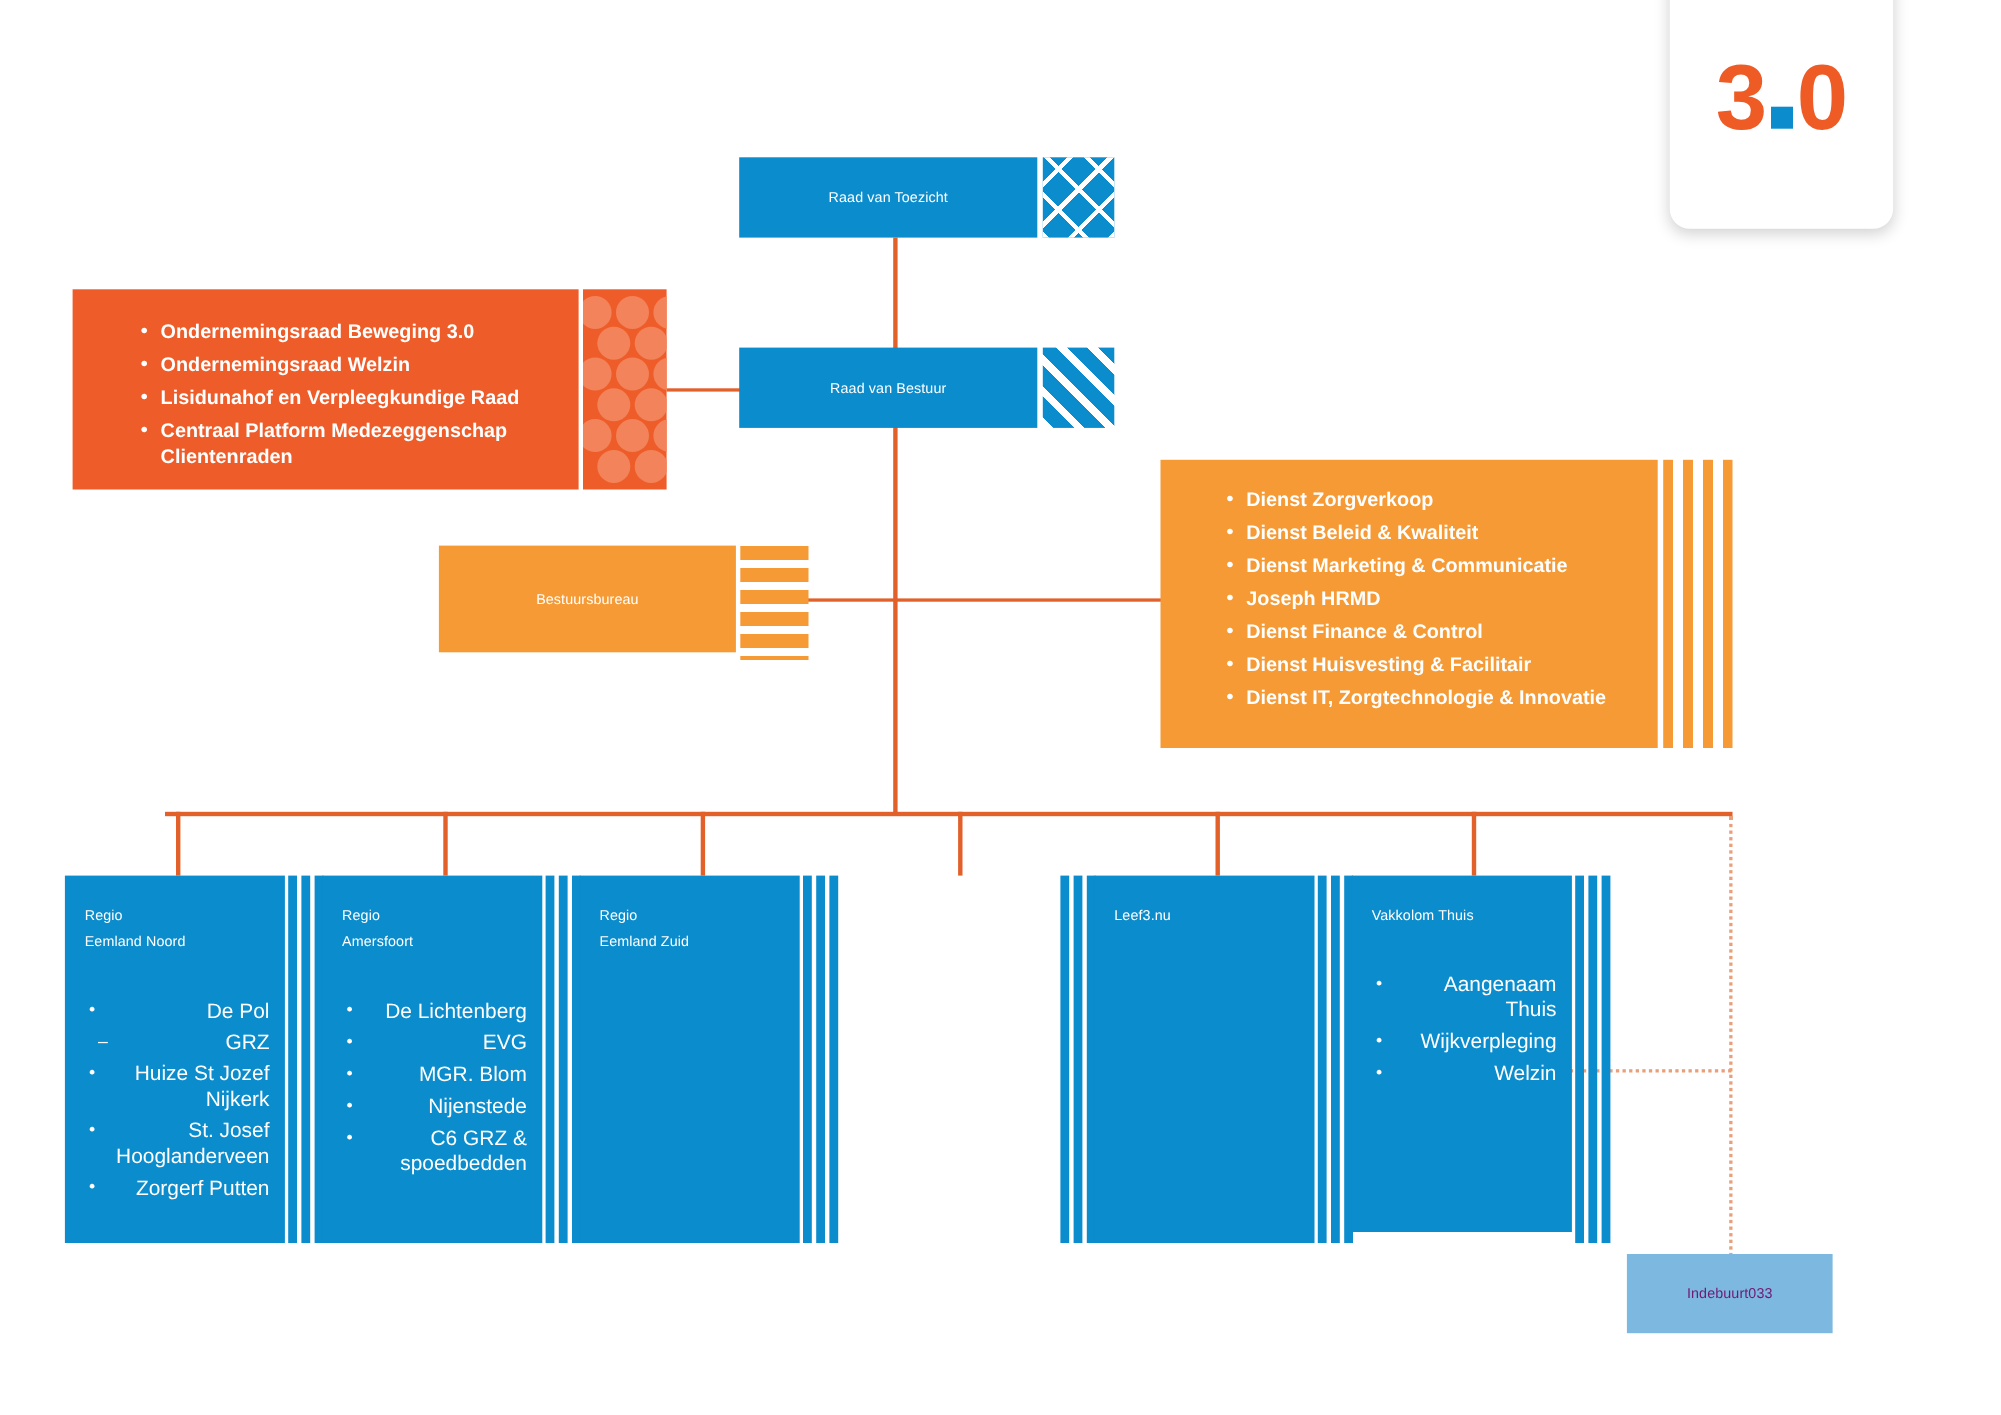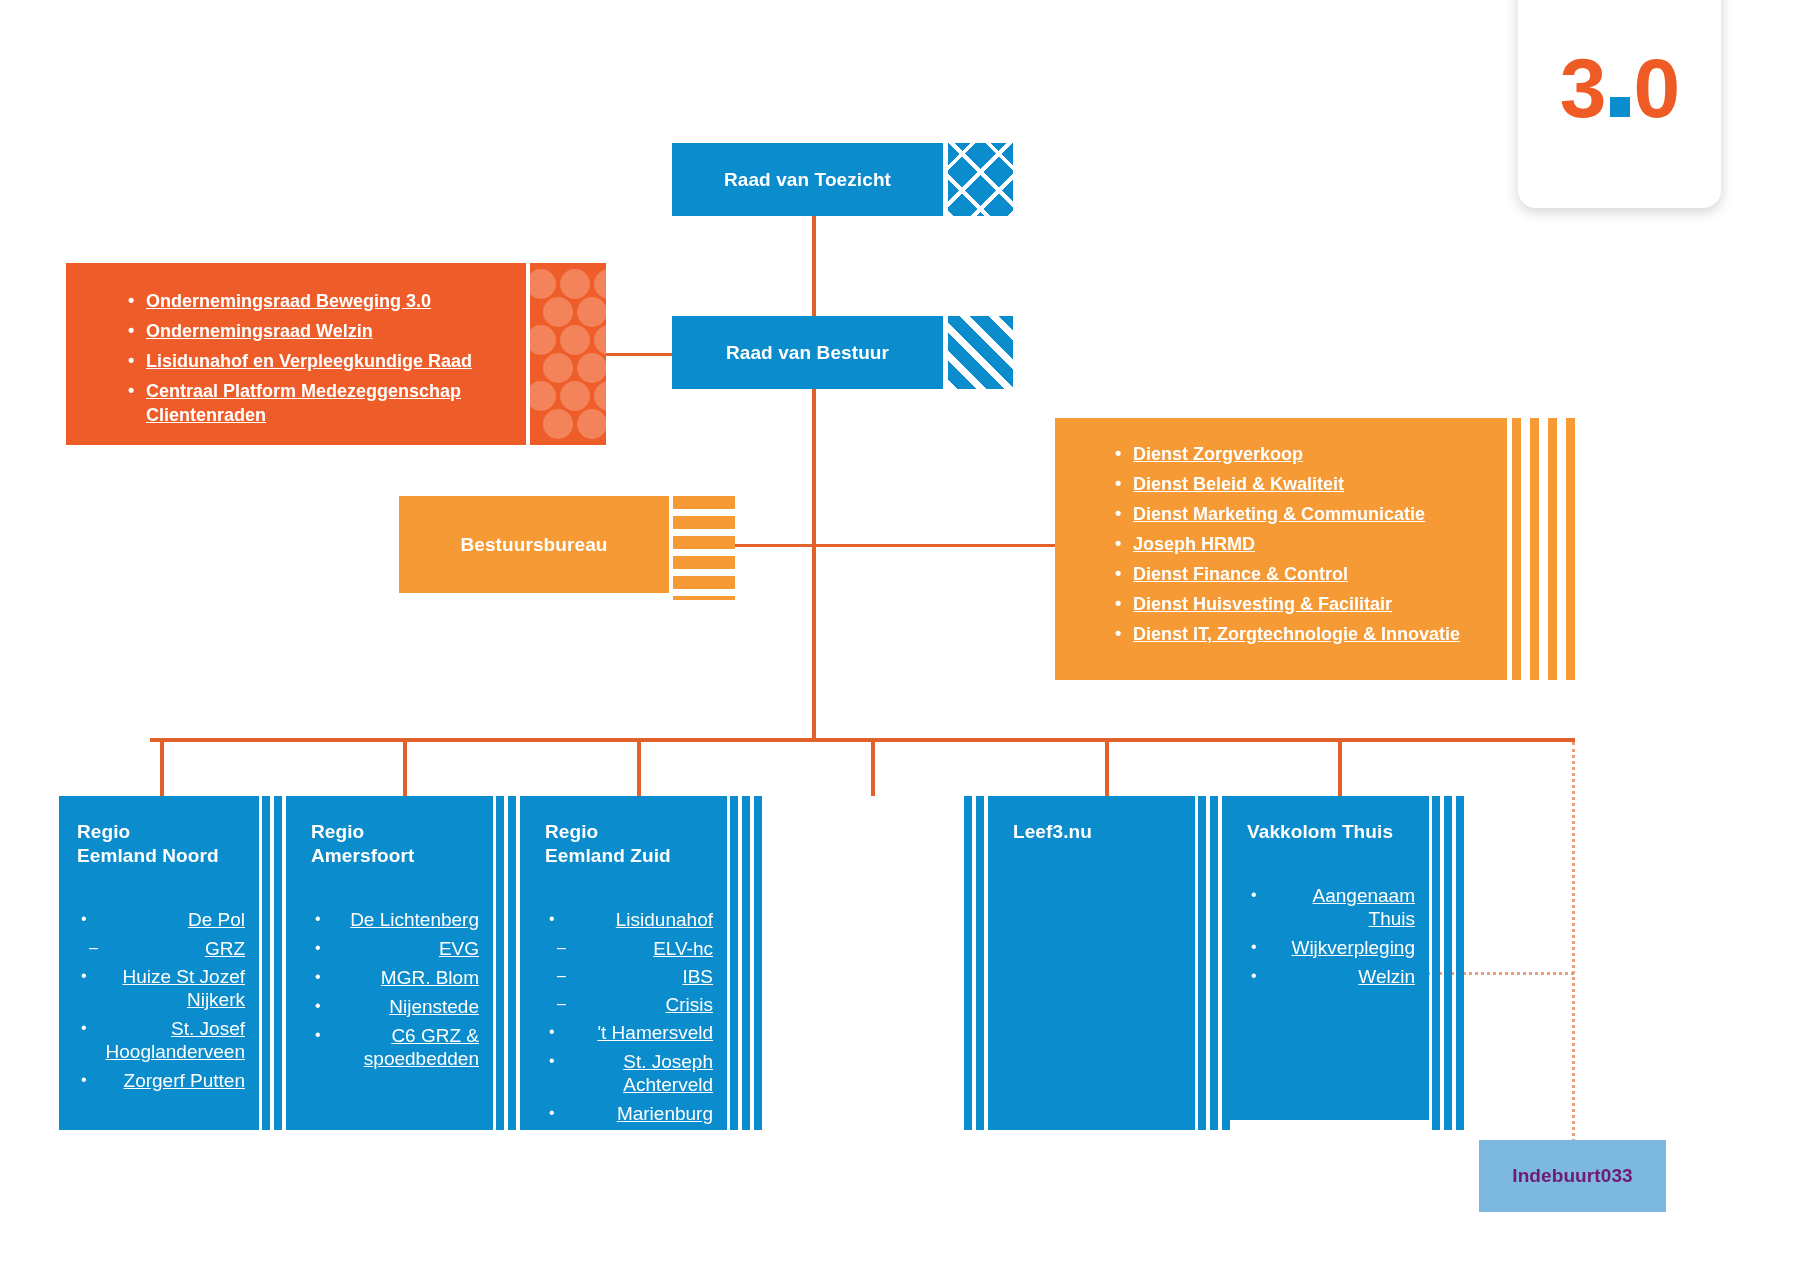--- a/index.html
+++ b/index.html
@@ -24,29 +24,29 @@
   }
 
   
   .box{position:absolute;box-sizing:border-box;}
   .blue{background:#0b8ccc;color:#ffffff;}
   .orange-dark{background:#ee5d29;color:#ffffff;}
   .orange-light{background:#f59a35;color:#ffffff;}
   .blue-light{background:#7cb8e0;color:#701a75;}
 
   .title{
-    font-weight:bold;font-size:19px;letter-spacing:.1px;line-height:24px;
+    font-weight:normal;font-size:13px;letter-spacing:.1px;line-height:24px;
   }
   .center-title{
     display:flex;align-items:center;justify-content:center;height:100%;
   }
 
   
   ul.bl{list-style:none;margin:0;padding:0;}
-  ul.bl li{position:relative;padding-left:22px;margin-bottom:6px;text-decoration:underline;}
+  ul.bl li{position:relative;padding-left:22px;margin-bottom:6px;}
   ul.bl li:before{
     content:"\2022";position:absolute;left:4px;top:-1px;
   }
   .bold-list li{font-weight:bold;font-size:18px;line-height:24px;margin-bottom:10px;}
   .bold-list li:before{left:0;font-size:18px;}
 
   .unit-list li{
     font-weight:normal;font-size:19px;line-height:23px;margin-bottom:7px;
     padding-left:14px;
     text-align:right;
@@ -219,29 +219,20 @@
     <i style="left:3px;"></i>
       <i style="left:15px;"></i>
       <i style="left:27px;"></i>
   </div>
 
   <div class="box blue col-card" style="left:527px;top:796px;width:200px;height:334px;">
     <div class="title">
       <div>Regio</div>
       <div>Eemland Zuid</div>
     </div>
-    <ul class="bl unit-list">
-      <li>Lisidunahof</li>
-      <li class="sub">ELV-hc</li>
-      <li class="sub">IBS</li>
-      <li class="sub">Crisis</li>
-      <li>'t Hamersveld</li>
-      <li>St. Joseph Achterveld</li>
-      <li>Marienburg</li>
-    </ul>
   </div>
   <div class="stripes" style="left:727px;top:796px;width:34px;height:334px;">
     <i style="left:3px;"></i>
       <i style="left:15px;"></i>
       <i style="left:27px;"></i>
   </div>
 
   <div class="stripes" style="left:961px;top:796px;width:34px;height:334px;">
     <i style="left:3px;"></i>
       <i style="left:15px;"></i>

